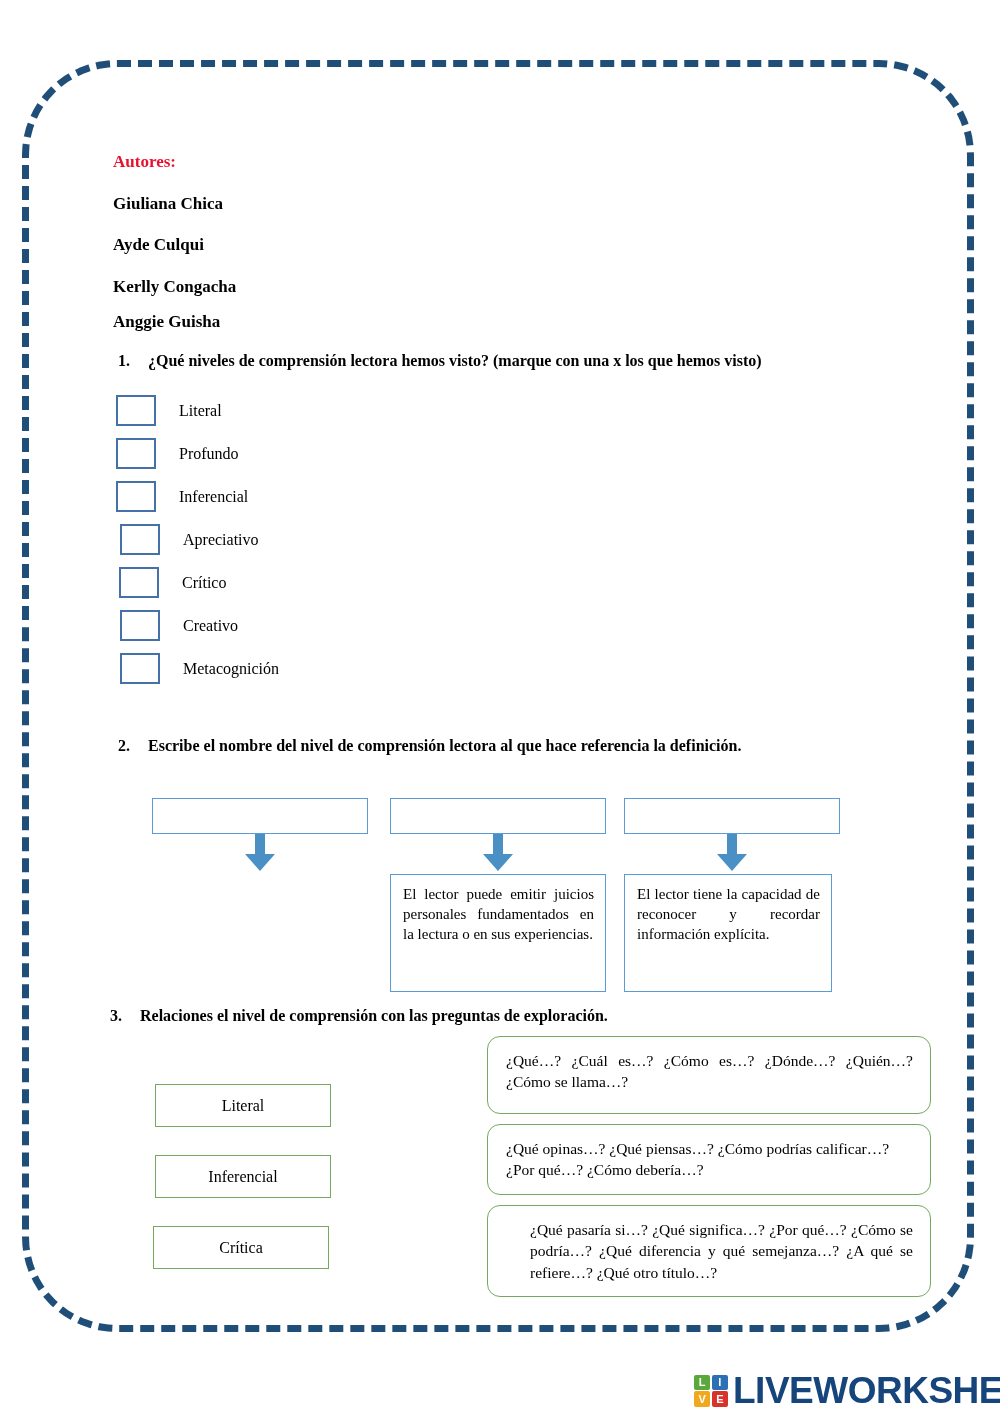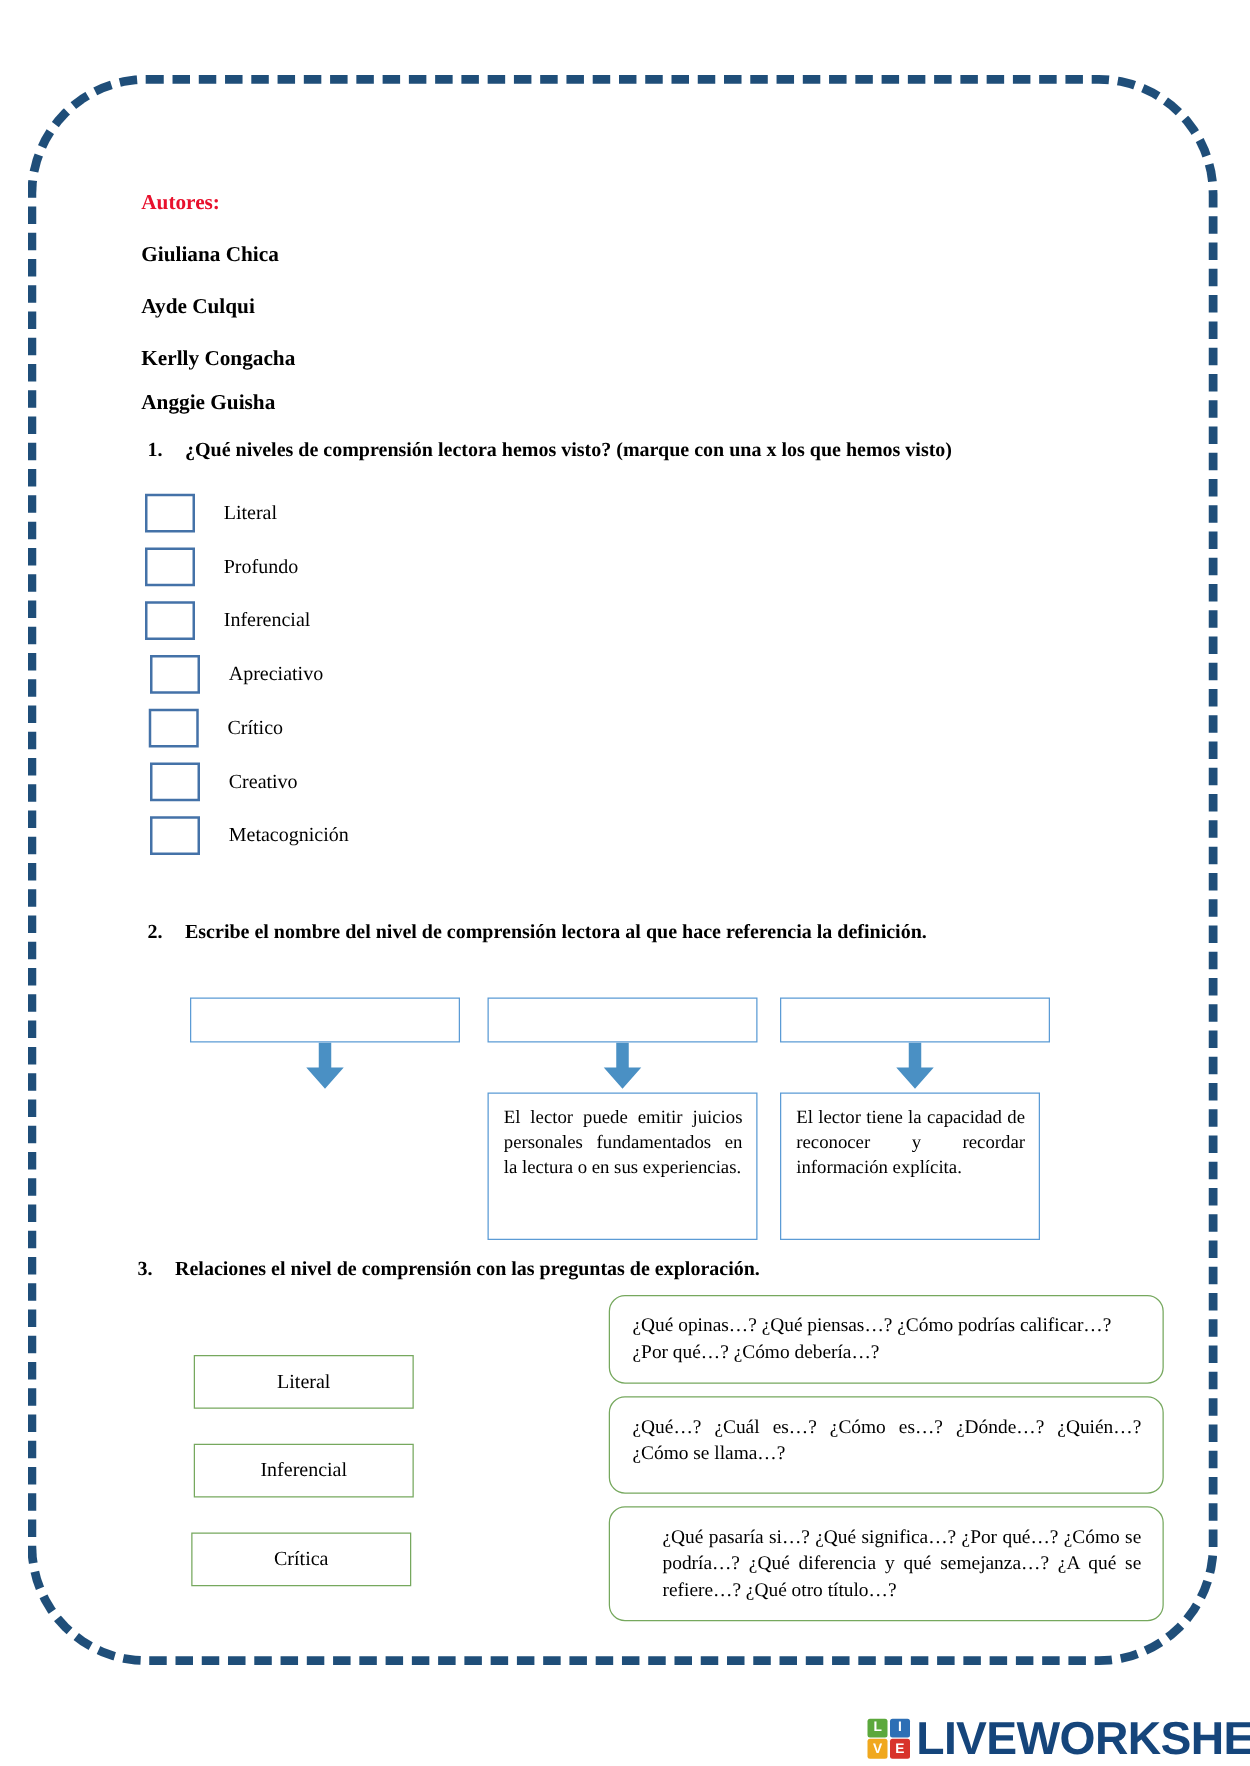--- a/index.html
+++ b/index.html
@@ -333,22 +333,22 @@
     <span class="q-num">3.</span><span>Relaciones el nivel de comprensión con las preguntas de exploración.</span>
   </div>
 
   <div class="q3-levels">
     <div class="q3-level q3-level-0">Literal</div>
     <div class="q3-level q3-level-1">Inferencial</div>
     <div class="q3-level q3-level-2">Crítica</div>
   </div>
 
   <div class="q3-questions">
+    <div class="q3-qbox q3-qbox-1">¿Qué…? ¿Cuál es…? ¿Cómo es…? ¿Dónde…? ¿Quién…? ¿Cómo se llama…?</div>
     <div class="q3-qbox q3-qbox-0">¿Qué opinas…? ¿Qué piensas…? ¿Cómo podrías calificar…? ¿Por qué…? ¿Cómo debería…?</div>
-    <div class="q3-qbox q3-qbox-1">¿Qué…? ¿Cuál es…? ¿Cómo es…? ¿Dónde…? ¿Quién…? ¿Cómo se llama…?</div>
     <div class="q3-qbox q3-qbox-2">¿Qué pasaría si…? ¿Qué significa…? ¿Por qué…? ¿Cómo se podría…? ¿Qué diferencia y qué semejanza…? ¿A qué se refiere…? ¿Qué otro título…?</div>
   </div>
 
   <div class="lw-logo">
     <div class="lw-grid">
       <span class="lw-cell lw-cell-0" style="background: rgb(91, 168, 60);">L</span>
       <span class="lw-cell lw-cell-1" style="background: rgb(45, 111, 181);">I</span>
       <span class="lw-cell lw-cell-2" style="background: rgb(240, 168, 30);">V</span>
       <span class="lw-cell lw-cell-3" style="background: rgb(216, 51, 43);">E</span>
     </div>

